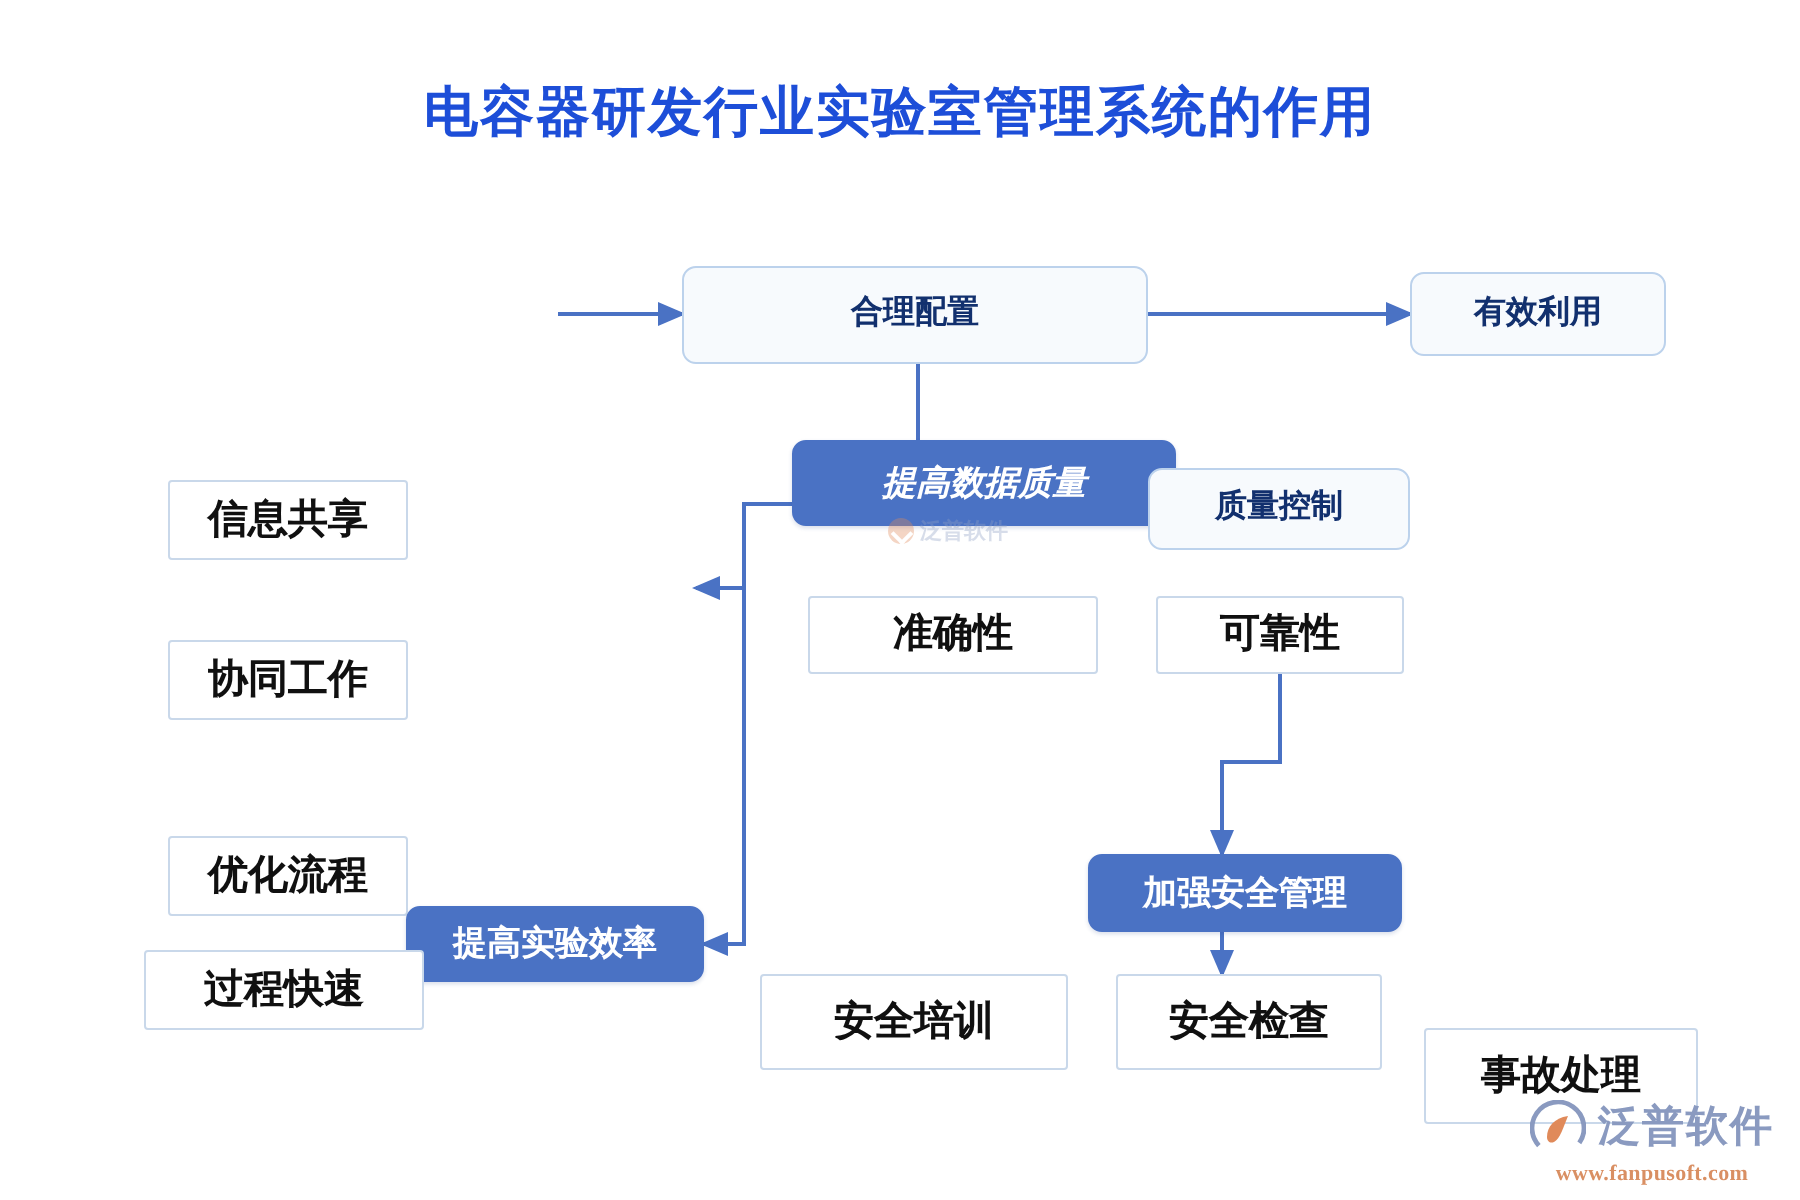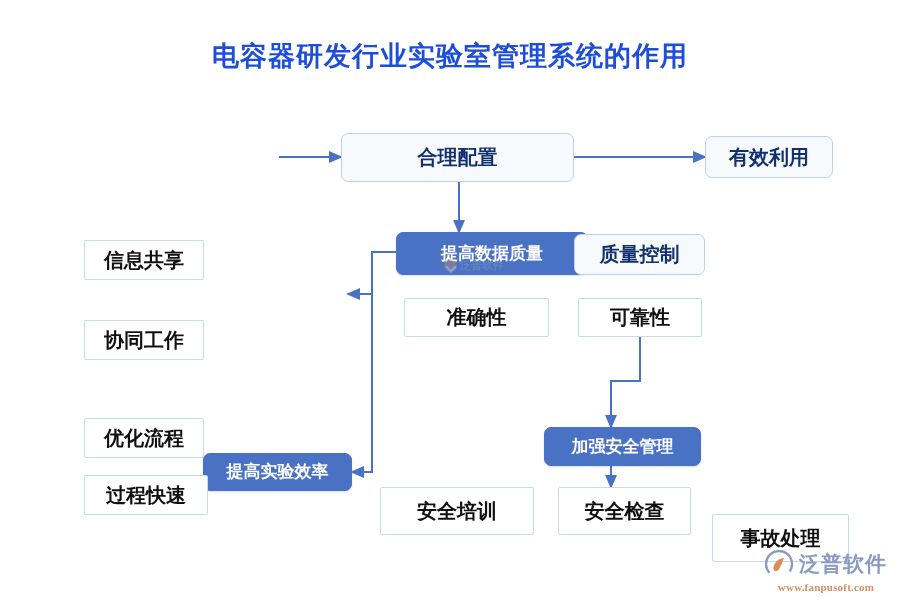--- a/index.html
+++ b/index.html
@@ -61,21 +61,21 @@
     border: 1px solid #4a72c4;
     border-radius: 7px;
     font-size: 17px;
     box-shadow: 0 1px 2px rgba(40,70,140,.18);
   }
   .node.soft {
     background: #f7fafd;
     color: #12306e;
     border: 1px solid #bcd2ec;
     border-radius: 7px;
-    font-size: 20px;
+    font-size: 16px;
   }
   .node.plain {
     background: #ffffff;
     color: #101010;
     border: 1px solid #c9d8ea;
     border-radius: 2px;
     font-size: 20px;
   }
 
   
@@ -181,38 +181,38 @@
 
       <path d="M611,466 L611,487"></path>
     </g>
   </svg>
 
 
   <div class="node soft" style="left:341px; top:133px; width:233px; height:49px;">合理配置</div>
 
   <div class="node soft" style="left:705px; top:136px; width:128px; height:42px;">有效利用</div>
 
-  <div class="node primary" style="left:396px; top:232px; width:192px; height:43px;">提高数据质量</div>
+  <div class="node primary" style="left:396px; top:220px; width:192px; height:43px;font-style:italic;">提高数据质量</div>
 
   <div class="node soft" style="left:574px; top:234px; width:131px; height:41px;">质量控制</div>
 
   <div class="node plain" style="left:404px; top:298px; width:145px; height:39px;">准确性</div>
 
   <div class="node plain" style="left:578px; top:298px; width:124px; height:39px;">可靠性</div>
 
   <div class="node plain" style="left:84px; top:240px; width:120px; height:40px;">信息共享</div>
 
 
   <div class="node plain" style="left:84px; top:320px; width:120px; height:40px;">协同工作</div>
 
   <div class="node plain" style="left:84px; top:418px; width:120px; height:40px;">优化流程</div>
 
   <div class="node primary" style="left:203px; top:453px; width:149px; height:38px;">提高实验效率</div>
 
-  <div class="node plain" style="left:84px; top:475px; width:124px; height:40px;">过程快速</div>
+  <div class="node plain" style="left:72px; top:475px; width:140px; height:40px;">过程快速</div>
 
   <div class="node primary" style="left:544px; top:427px; width:157px; height:39px;">加强安全管理</div>
 
   <div class="node plain" style="left:380px; top:487px; width:154px; height:48px;">安全培训</div>
 
   <div class="node plain" style="left:558px; top:487px; width:133px; height:48px;">安全检查</div>
 
   <div class="node plain" style="left:712px; top:514px; width:137px; height:48px;">事故处理</div>
 
   <div class="watermark" style="left:444px; top:258px;">

